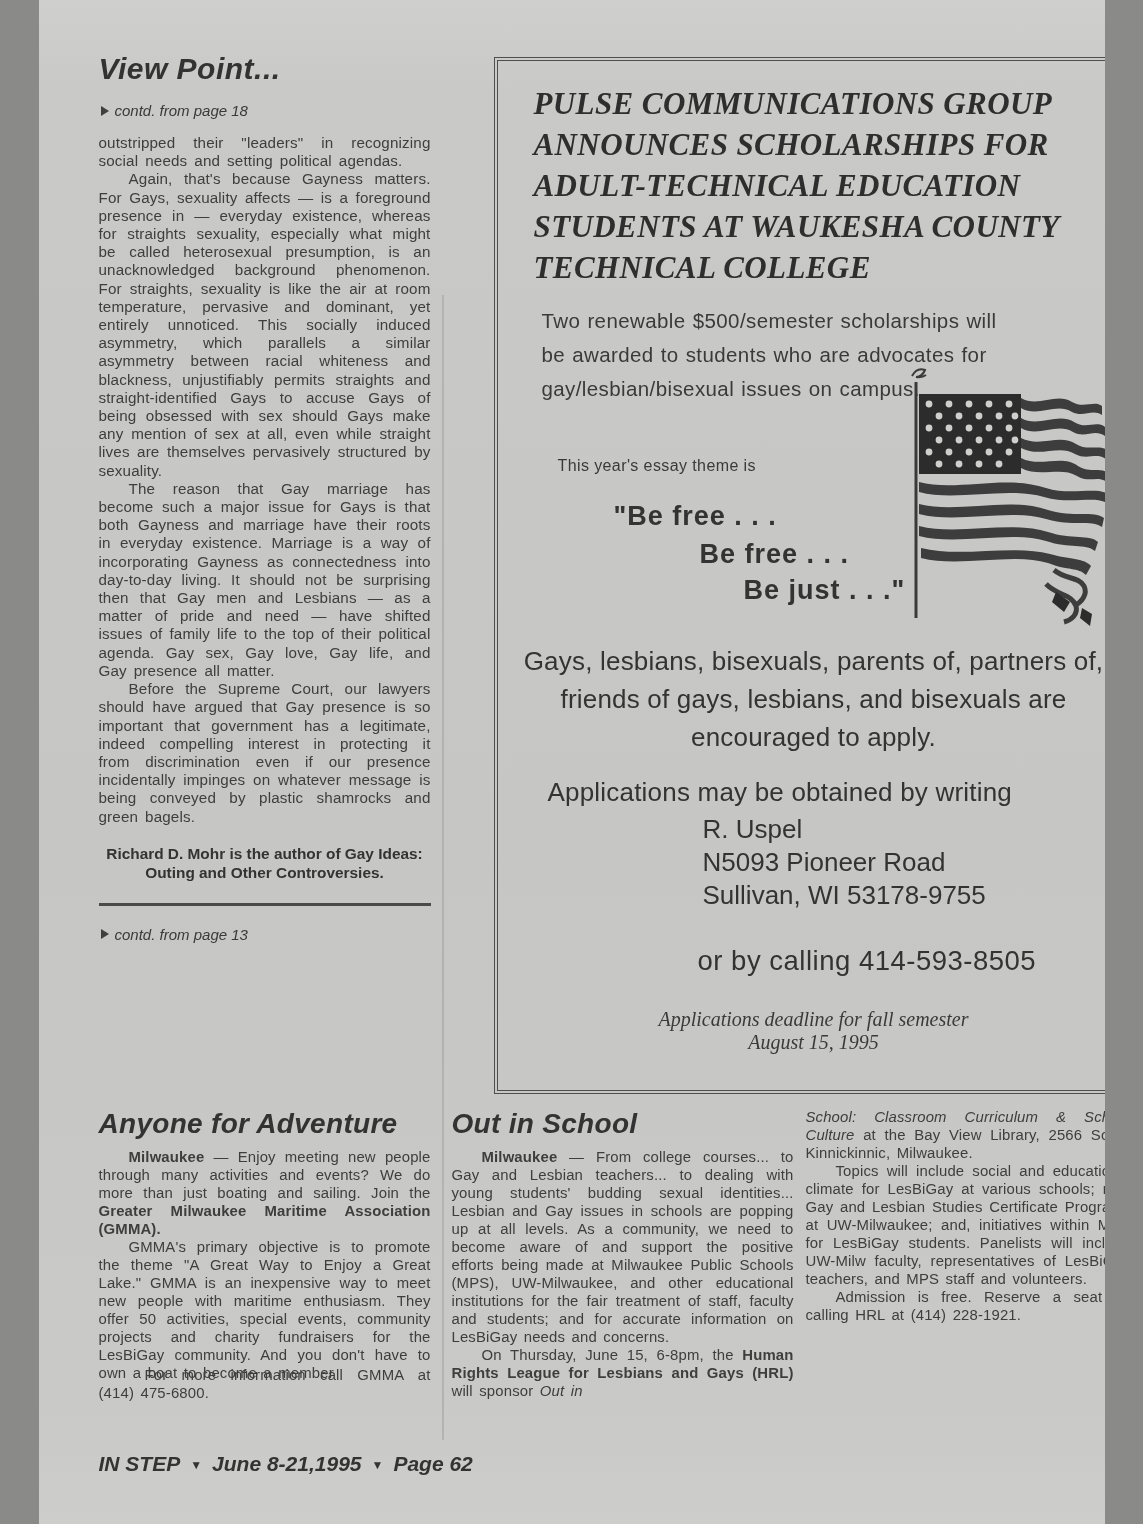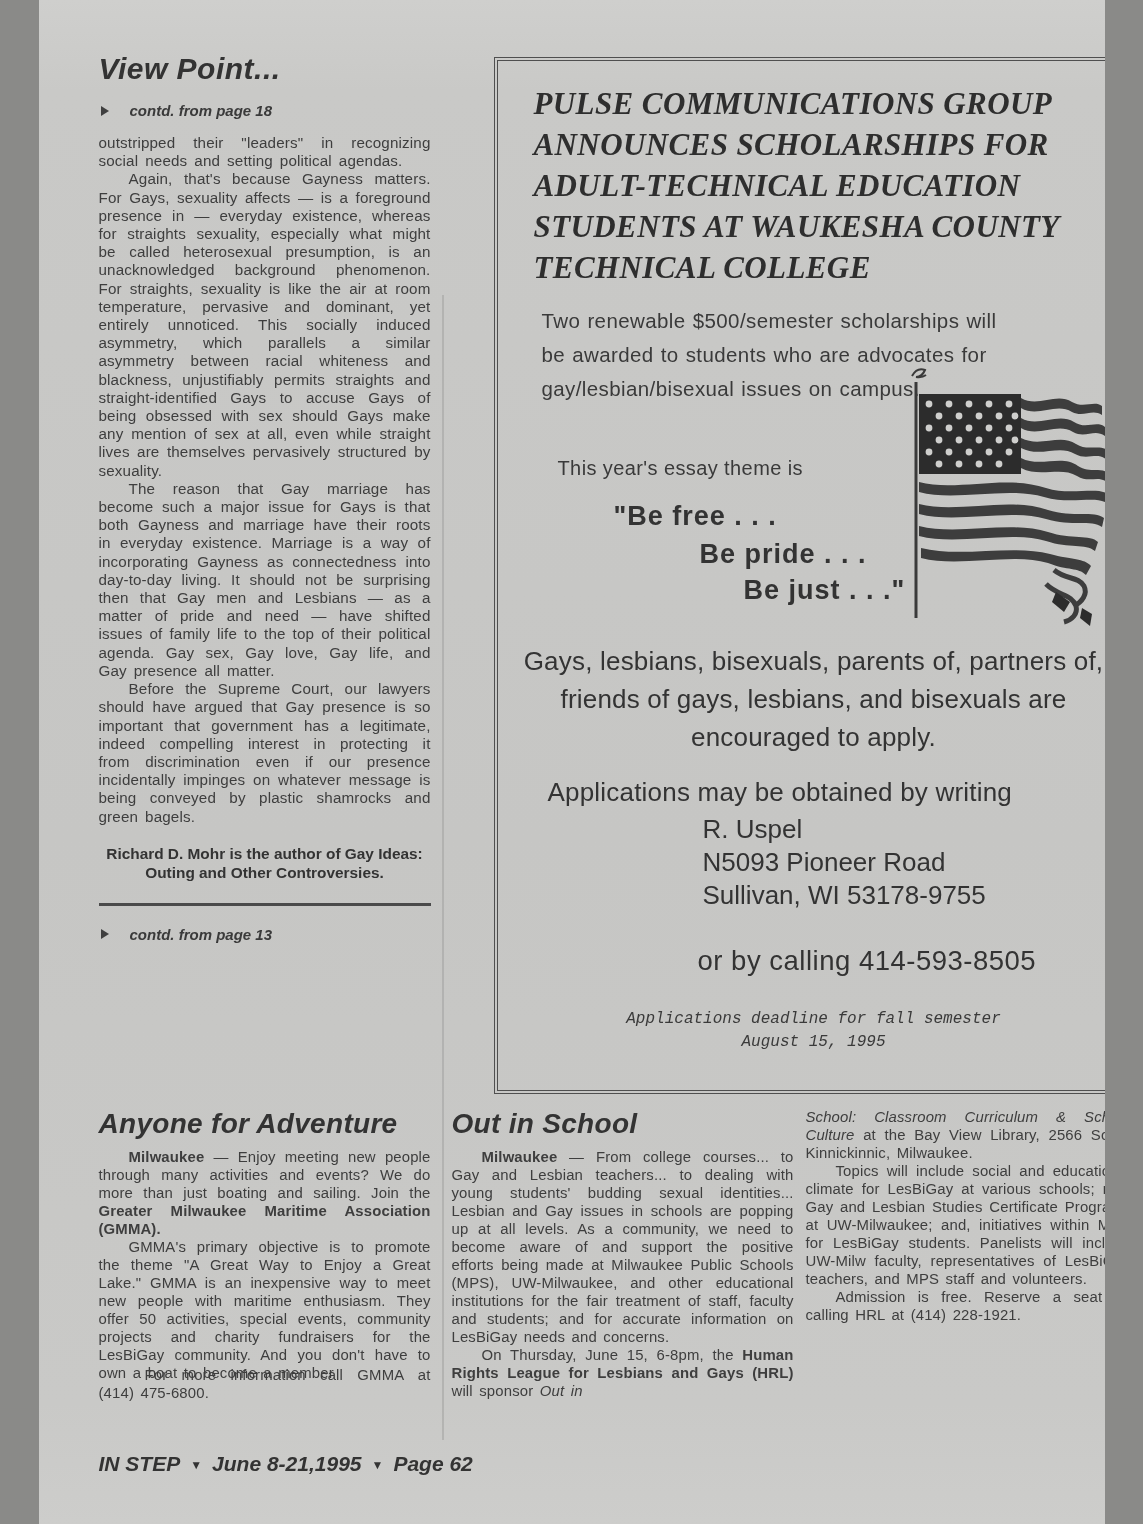--- a/index.html
+++ b/index.html
@@ -5,43 +5,43 @@
   html,body{margin:0;padding:0;background:#8a8a88;}
   .page{position:relative;width:1066px;height:1524px;margin:0 auto;overflow:hidden;
         background:linear-gradient(180deg,#cfcfcd 0%,#c9c9c7 6%,#c6c6c4 55%,#c9c9c7 92%,#cdcdcb 100%);
         font-family:"Liberation Sans",sans-serif;color:#3c3c3c;}
   .smudge{position:absolute;border-radius:50%;filter:blur(6px);pointer-events:none;}
   .colrule{position:absolute;left:403px;top:295px;width:2px;height:1145px;background:#a8a8a6;opacity:.65;}
 
   
   .leftcol{position:absolute;left:60px;top:52px;width:332px;}
   .sect-head{font-style:italic;font-weight:bold;font-size:30px;letter-spacing:.5px;color:#333;margin:0 0 16px 0;}
-  .contd{display:flex;align-items:center;gap:21px;font-style:italic;font-weight:700;font-size:15px;color:#3a3a3a;margin:0 0 15px 2px;}
+  .contd{display:flex;align-items:center;gap:6px;font-style:italic;font-weight:400;font-size:15px;color:#3a3a3a;margin:0 0 15px 2px;}
   .tri{width:0;height:0;border-left:8px solid #3f3f3f;border-top:5px solid transparent;border-bottom:5px solid transparent;}
   .newsbody p{margin:0;text-align:justify;font-size:15.2px;line-height:18.2px;word-spacing:2.6px;letter-spacing:.15px;color:#3e3e3e;}
   .newsbody p.ind{text-indent:30px;}
   .credit{font-weight:bold;text-align:center;font-size:15.4px;line-height:19.5px;margin-top:18px;color:#333;}
   .rule{border:none;border-top:3px solid #4a4a4a;margin:20px 0 20px 0;}
 
   
   .ad{position:absolute;left:455px;top:57px;width:640px;height:1037px;box-sizing:border-box;
       border:4px double #4f4f4f;}
   .ad>div{position:absolute;}
   .ad-headline{top:22px;left:36px;width:580px;font-family:"Liberation Serif",serif;font-weight:bold;font-style:italic;
                font-size:31px;line-height:41px;letter-spacing:.4px;color:#2e2e2e;}
   .ad-intro{top:243px;left:44px;width:470px;font-size:20.5px;line-height:34px;letter-spacing:.4px;word-spacing:1px;color:#3a3a3a;}
-  .ad-theme-label{top:396px;left:60px;font-size:20px;letter-spacing:.4px;color:#3a3a3a;}
+  .ad-theme-label{top:396px;left:60px;font-size:16px;letter-spacing:.4px;color:#3a3a3a;}
   .theme{font-size:27px;font-weight:600;letter-spacing:1px;color:#333;}
   .t1{top:440px;left:116px;} .t2{top:478px;left:202px;} .t3{top:514px;left:246px;}
   .ad-audience{top:581px;left:0;width:100%;text-align:center;font-size:26px;line-height:38px;letter-spacing:.2px;color:#333;}
   .ad-apply{top:716px;left:50px;font-size:26px;letter-spacing:.2px;color:#333;}
   .ad-address{top:752px;left:205px;font-size:26px;line-height:33px;color:#333;}
   .ad-phone{top:884px;left:200px;font-size:27.5px;letter-spacing:.5px;color:#333;}
-  .ad-deadline{top:947px;left:0;width:100%;text-align:center;font-family:Liberation Mono, monospace;font-style:italic;
-               font-size:16px;line-height:23px;color:#3a3a3a;}
+  .ad-deadline{top:947px;left:0;width:100%;text-align:center;font-family:Liberation Serif, serif;font-style:italic;
+               font-size:20px;line-height:23px;color:#3a3a3a;}
   .flagwrap{top:295px;left:388px;width:230px;height:280px;}
 
   
   .bcol{position:absolute;top:1100px;}
   .bcol .newsbody p{font-size:14.9px;line-height:18px;word-spacing:2.2px;}
   .b-head{font-style:italic;font-weight:bold;font-size:28px;letter-spacing:.3px;color:#333;margin:8px 0 8px 0;}
   .c1{left:60px;width:332px;}
   .c2{left:413px;width:342px;}
   .c3{left:767px;width:325px;top:1108px;}
   .overlapped{margin-top:-16px !important;text-indent:46px !important;}
@@ -144,21 +144,21 @@
           <path d="M168 214 C180 224 192 220 198 230 C202 238 196 246 188 250"></path>
           <path d="M160 228 C172 240 186 238 190 250 C192 258 186 264 178 266"></path>
         </g>
         <path d="M170 236 l14 10 -6 10 -12 -10 Z" fill="#2c2c2c"></path>
         <path d="M196 252 l10 6 -2 12 -10 -8 Z" fill="#2c2c2c"></path>
       </svg>
     </div>
 
     <div class="ad-theme-label">This year's essay theme is</div>
     <div class="theme t1">"Be free . . .</div>
-    <div class="theme t2">Be pride . . .</div>
+    <div class="theme t2">Be free . . .</div>
     <div class="theme t3">Be just . . ."</div>
 
     <div class="ad-audience">Gays, lesbians, bisexuals, parents of, partners of, friends of gays, lesbians, and bisexuals are encouraged to apply.</div>
 
     <div class="ad-apply">Applications may be obtained by writing</div>
     <div class="ad-address">
       <div>R. Uspel</div>
       <div>N5093 Pioneer Road</div>
       <div>Sullivan, WI 53178-9755</div>
     </div>

